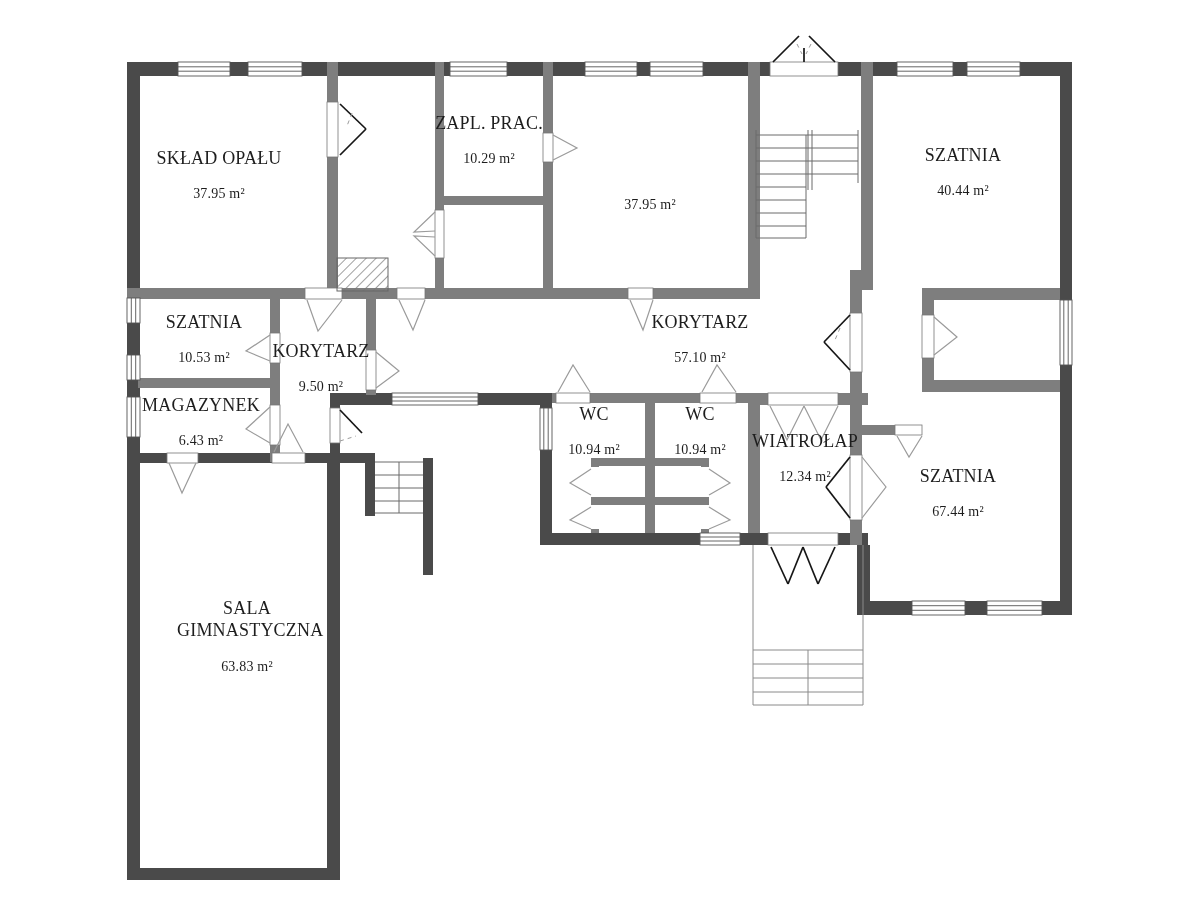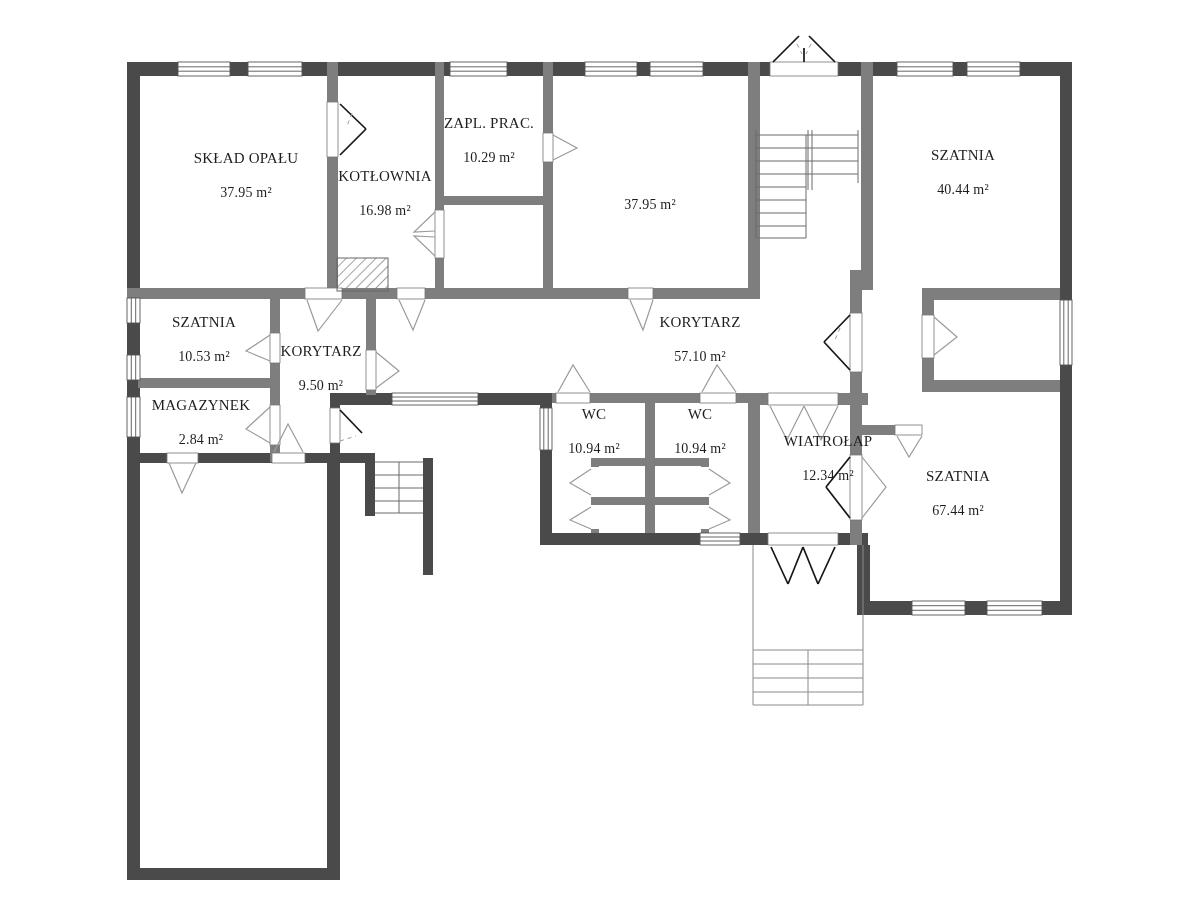--- a/index.html
+++ b/index.html
@@ -5,21 +5,21 @@
   html,body{margin:0;padding:0;background:#ffffff;}
   .plan{
     position:relative;width:1200px;height:900px;background:#ffffff;overflow:hidden;
     font-family:"Liberation Serif","DejaVu Serif",serif;
   }
   .plan svg{position:absolute;left:0;top:0;}
   .room-label{
     position:absolute;transform:translate(-50%,-50%);
     text-align:center;color:#1d1d1d;line-height:1.24;letter-spacing:.2px;
   }
-  .room-label .rname{font-size:15px;}
+  .room-label .rname{font-size:18px;}
   .room-label .area{font-size:14px;margin-top:16px;}
 </style>
 </head>
 <body>
 
 <div class="plan">
 
 <svg width="1200" height="900" viewBox="0 0 1200 900">
   <defs>
     <pattern id="hatch" width="7" height="7" patternTransform="rotate(45)" patternUnits="userSpaceOnUse">
@@ -327,27 +327,23 @@
         <line x1="753" y1="692" x2="863" y2="692"></line>
     <line x1="753" y1="705" x2="863" y2="705"></line>
     <line x1="808" y1="650" x2="808" y2="705"></line>
   </g>
 
   <g>
     <rect x="337" y="258" width="51" height="33" fill="url(#hatch)" stroke="#666" stroke-width="1"></rect>
   </g>
 </svg>
 
-  <div class="room-label" style="left:246px;top:175px;width:190px">
+  <div class="room-label" style="left:219px;top:175px;width:190px">
     <div class="rname">SKŁAD OPAŁU</div>
     <div class="area">37.95 m²</div>
-  </div>
-  <div class="room-label" style="left:385px;top:193px;width:140px">
-    <div class="rname">KOTŁOWNIA</div>
-    <div class="area">16.98 m²</div>
   </div>
   <div class="room-label" style="left:489px;top:140px;width:120px">
     <div class="rname">ZAPL. PRAC.</div>
     <div class="area">10.29 m²</div>
   </div>
   <div class="room-label" style="left:650px;top:197px;width:200px">
     <div class="area">37.95 m²</div>
   </div>
   <div class="room-label" style="left:963px;top:172px;width:120px">
     <div class="rname">SZATNIA</div>
@@ -360,32 +356,36 @@
   <div class="room-label" style="left:321px;top:368px;width:110px">
     <div class="rname">KORYTARZ</div>
     <div class="area">9.50 m²</div>
   </div>
   <div class="room-label" style="left:700px;top:339px;width:140px">
     <div class="rname">KORYTARZ</div>
     <div class="area">57.10 m²</div>
   </div>
   <div class="room-label" style="left:201px;top:422px;width:160px">
     <div class="rname">MAGAZYNEK</div>
-    <div class="area">2.84 m²</div>
+    <div class="area">6.43 m²</div>
   </div>
   <div class="room-label" style="left:594px;top:431px;width:110px">
     <div class="rname">WC</div>
     <div class="area">10.94 m²</div>
   </div>
   <div class="room-label" style="left:700px;top:431px;width:110px">
     <div class="rname">WC</div>
     <div class="area">10.94 m²</div>
   </div>
-  <div class="room-label" style="left:828px;top:458px;width:130px">
+  <div class="room-label" style="left:805px;top:458px;width:130px">
     <div class="rname">WIATROŁAP</div>
     <div class="area">12.34 m²</div>
   </div>
   <div class="room-label" style="left:958px;top:493px;width:120px">
     <div class="rname">SZATNIA</div>
     <div class="area">67.44 m²</div>
   </div>
+  <div class="room-label" style="left:247px;top:636px;width:140px">
+    <div class="rname">SALA GIMNASTYCZNA</div>
+    <div class="area">63.83 m²</div>
+  </div>
 
 </div>
 
 </body></html>

